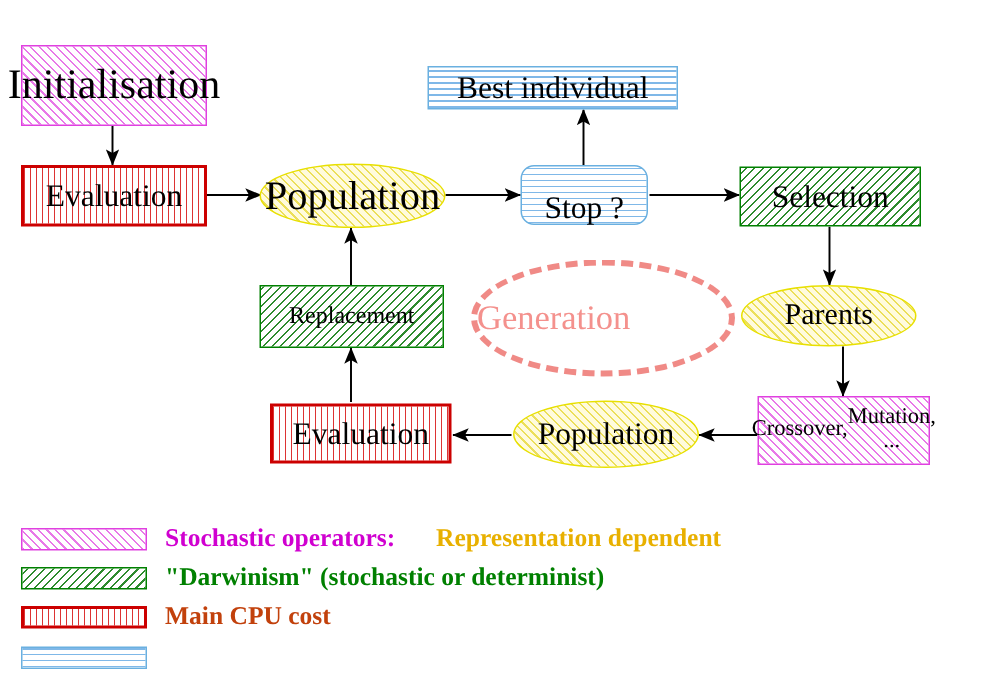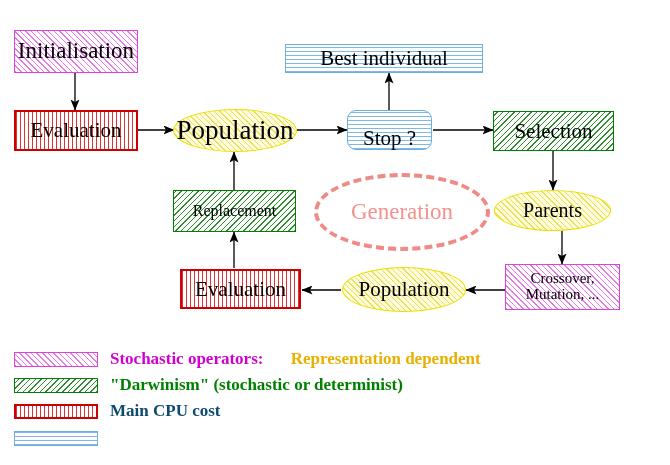--- a/index.html
+++ b/index.html
@@ -38,28 +38,28 @@
     border:1px solid #e8e000;
     background-color:#fffde0;
     background-image:repeating-linear-gradient(45deg,
        #ecdf5a 0px,#ecdf5a 1px,#fffbdd 1px,#fffbdd 4px);
   }
   .ellipse{border-radius:50%;}
   .rounded{border-radius:9px;align-items:flex-end;}
   .dashed-ellipse{
     position:absolute;box-sizing:border-box;border-radius:50%;
     border:4px dashed #f08a86;background:transparent;
-    display:flex;align-items:center;justify-content:center;
+    display:flex;align-items:center;justify-content:flex-start;
   }
   .dashed-ellipse span{color:#f4918d;}
   
   #legend{position:absolute;left:0;top:340px;width:670px;height:125px;}
   .sw{position:absolute;left:14px;width:84px;height:15px;box-sizing:border-box;}
   .lg-text{position:absolute;left:110px;white-space:nowrap;font-weight:bold;}
-  .two-line{flex-direction:column;}
+  .two-line{flex-direction:row;}
 </style>
 </head>
 <body>
 
 <svg id="canvas" viewBox="0 0 670 465" xmlns="http://www.w3.org/2000/svg">
   <defs>
     <marker id="ah" markerWidth="11" markerHeight="9" refX="10.5" refY="4.5" orient="auto" markerUnits="userSpaceOnUse">
       <path d="M0,0 L11,4.5 L0,9 L2.5,4.5 Z" fill="#000"></path>
     </marker>
   </defs>
@@ -80,37 +80,37 @@
 
   <line x1="505" y1="290" x2="466" y2="290" stroke="#000" stroke-width="1.3" marker-end="url(#ah)"></line>
 
   <line x1="341" y1="290" x2="302" y2="290" stroke="#000" stroke-width="1.3" marker-end="url(#ah)"></line>
 
   <line x1="234" y1="268" x2="234" y2="232" stroke="#000" stroke-width="1.3" marker-end="url(#ah)"></line>
 
   <line x1="234" y1="190" x2="234" y2="152" stroke="#000" stroke-width="1.3" marker-end="url(#ah)"></line>
 </svg>
 
-<div class="node fill-magenta" style="left:14px;top:30px;width:124px;height:43px;font-size:23px;">
+<div class="node fill-magenta" style="left:14px;top:30px;width:124px;height:54px;font-size:28px;">
   <span>Initialisation</span>
 </div>
 
 <div class="node fill-red" style="left:14px;top:110px;width:124px;height:41px;font-size:21px;">
   <span>Evaluation</span>
 </div>
 
 <div class="node fill-yellow ellipse" style="left:173px;top:109px;width:124px;height:43px;font-size:27px;">
   <span>Population</span>
 </div>
 
 <div class="node fill-blue rounded" style="left:347px;top:110px;width:85px;height:40px;font-size:21px;">
   <span>Stop ?</span>
 </div>
 
-<div class="node fill-blue" style="left:285px;top:44px;width:198px;height:29px;font-size:21px;">
+<div class="node fill-blue" style="left:285px;top:44px;width:167px;height:29px;font-size:21px;">
   <span>Best individual</span>
 </div>
 
 <div class="node fill-green" style="left:493px;top:111px;width:121px;height:40px;font-size:21px;">
   <span>Selection</span>
 </div>
 
 <div class="node fill-green" style="left:173px;top:190px;width:123px;height:42px;font-size:16px;">
   <span>Replacement</span>
 </div>
@@ -141,16 +141,16 @@
   <div class="sw fill-magenta" style="top:12px;"></div>
   <div class="lg-text" style="top:9px;font-size:17px;">
     <span style="color:#d000d0;">Stochastic operators:</span>
     <span style="color:#e8b000;margin-left:23px;">Representation dependent</span>
   </div>
 
   <div class="sw fill-green" style="top:38px;"></div>
   <div class="lg-text" style="top:35px;font-size:17px;color:#008000;">"Darwinism" (stochastic or determinist)</div>
 
   <div class="sw fill-red" style="top:64px;"></div>
-  <div class="lg-text" style="top:61px;font-size:17px;color:#0c4a6e;">Main CPU cost</div>
+  <div class="lg-text" style="top:61px;font-size:17px;color:#c2410c;">Main CPU cost</div>
 
   <div class="sw fill-blue" style="top:91px;"></div>
 </div>
 
 </body></html>

